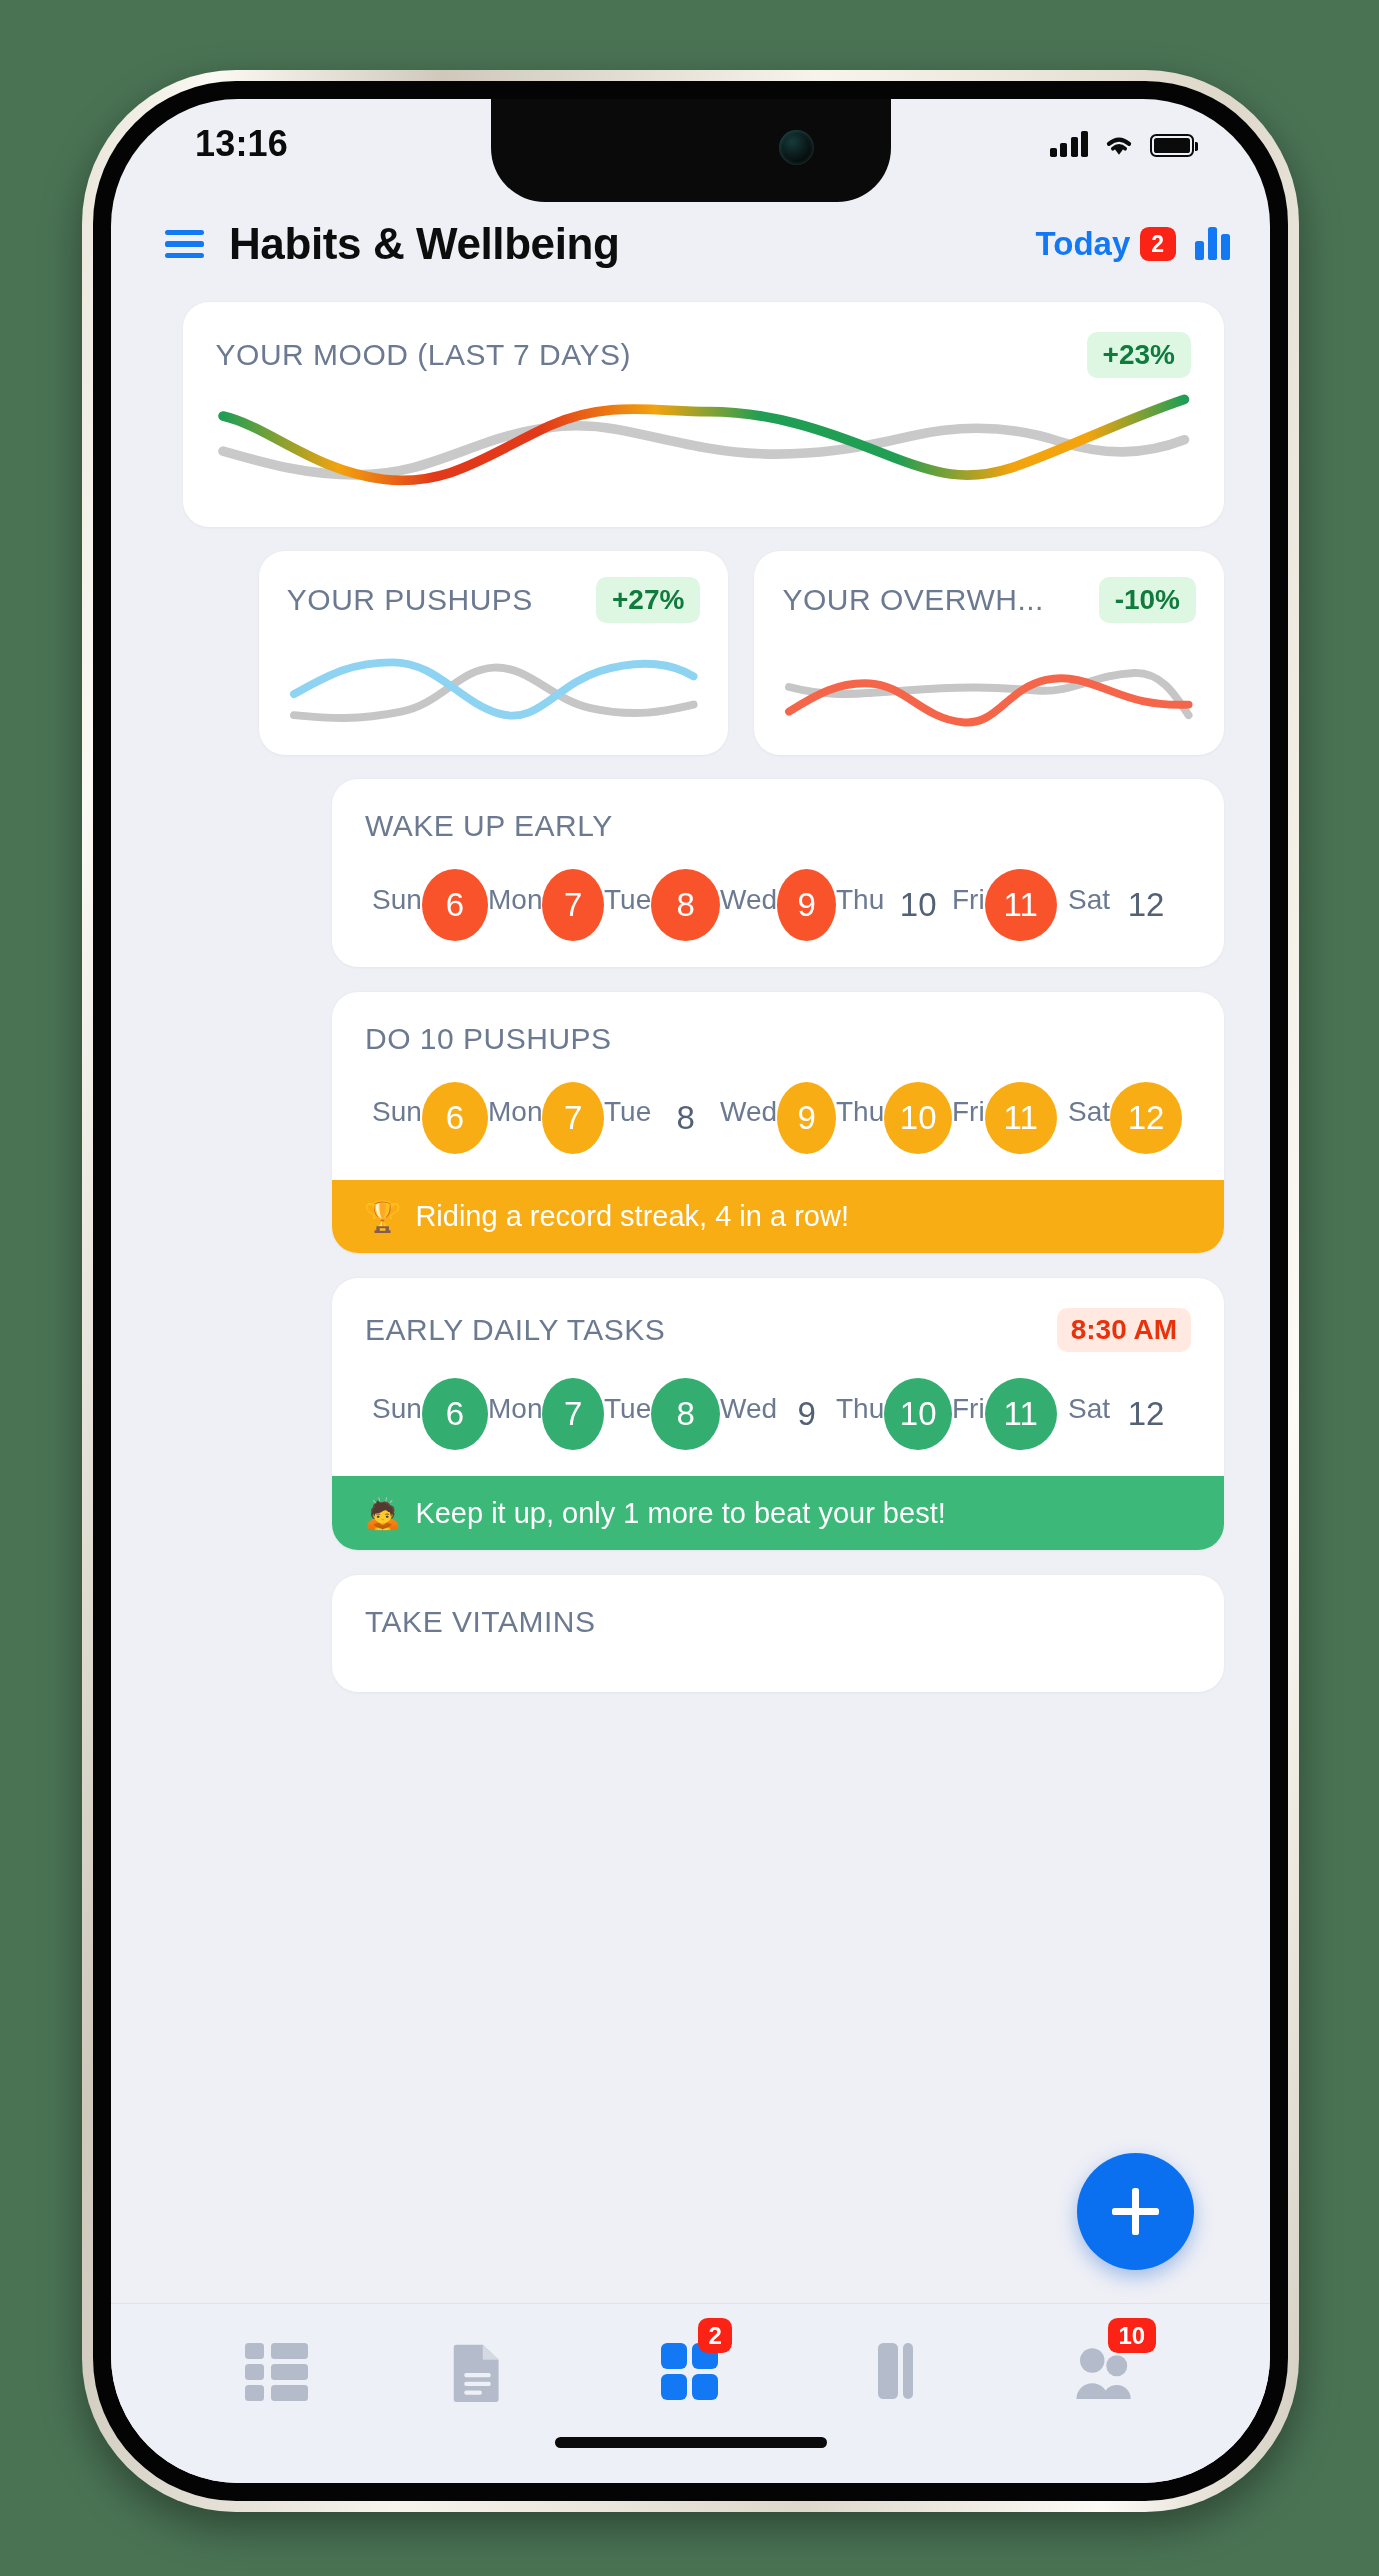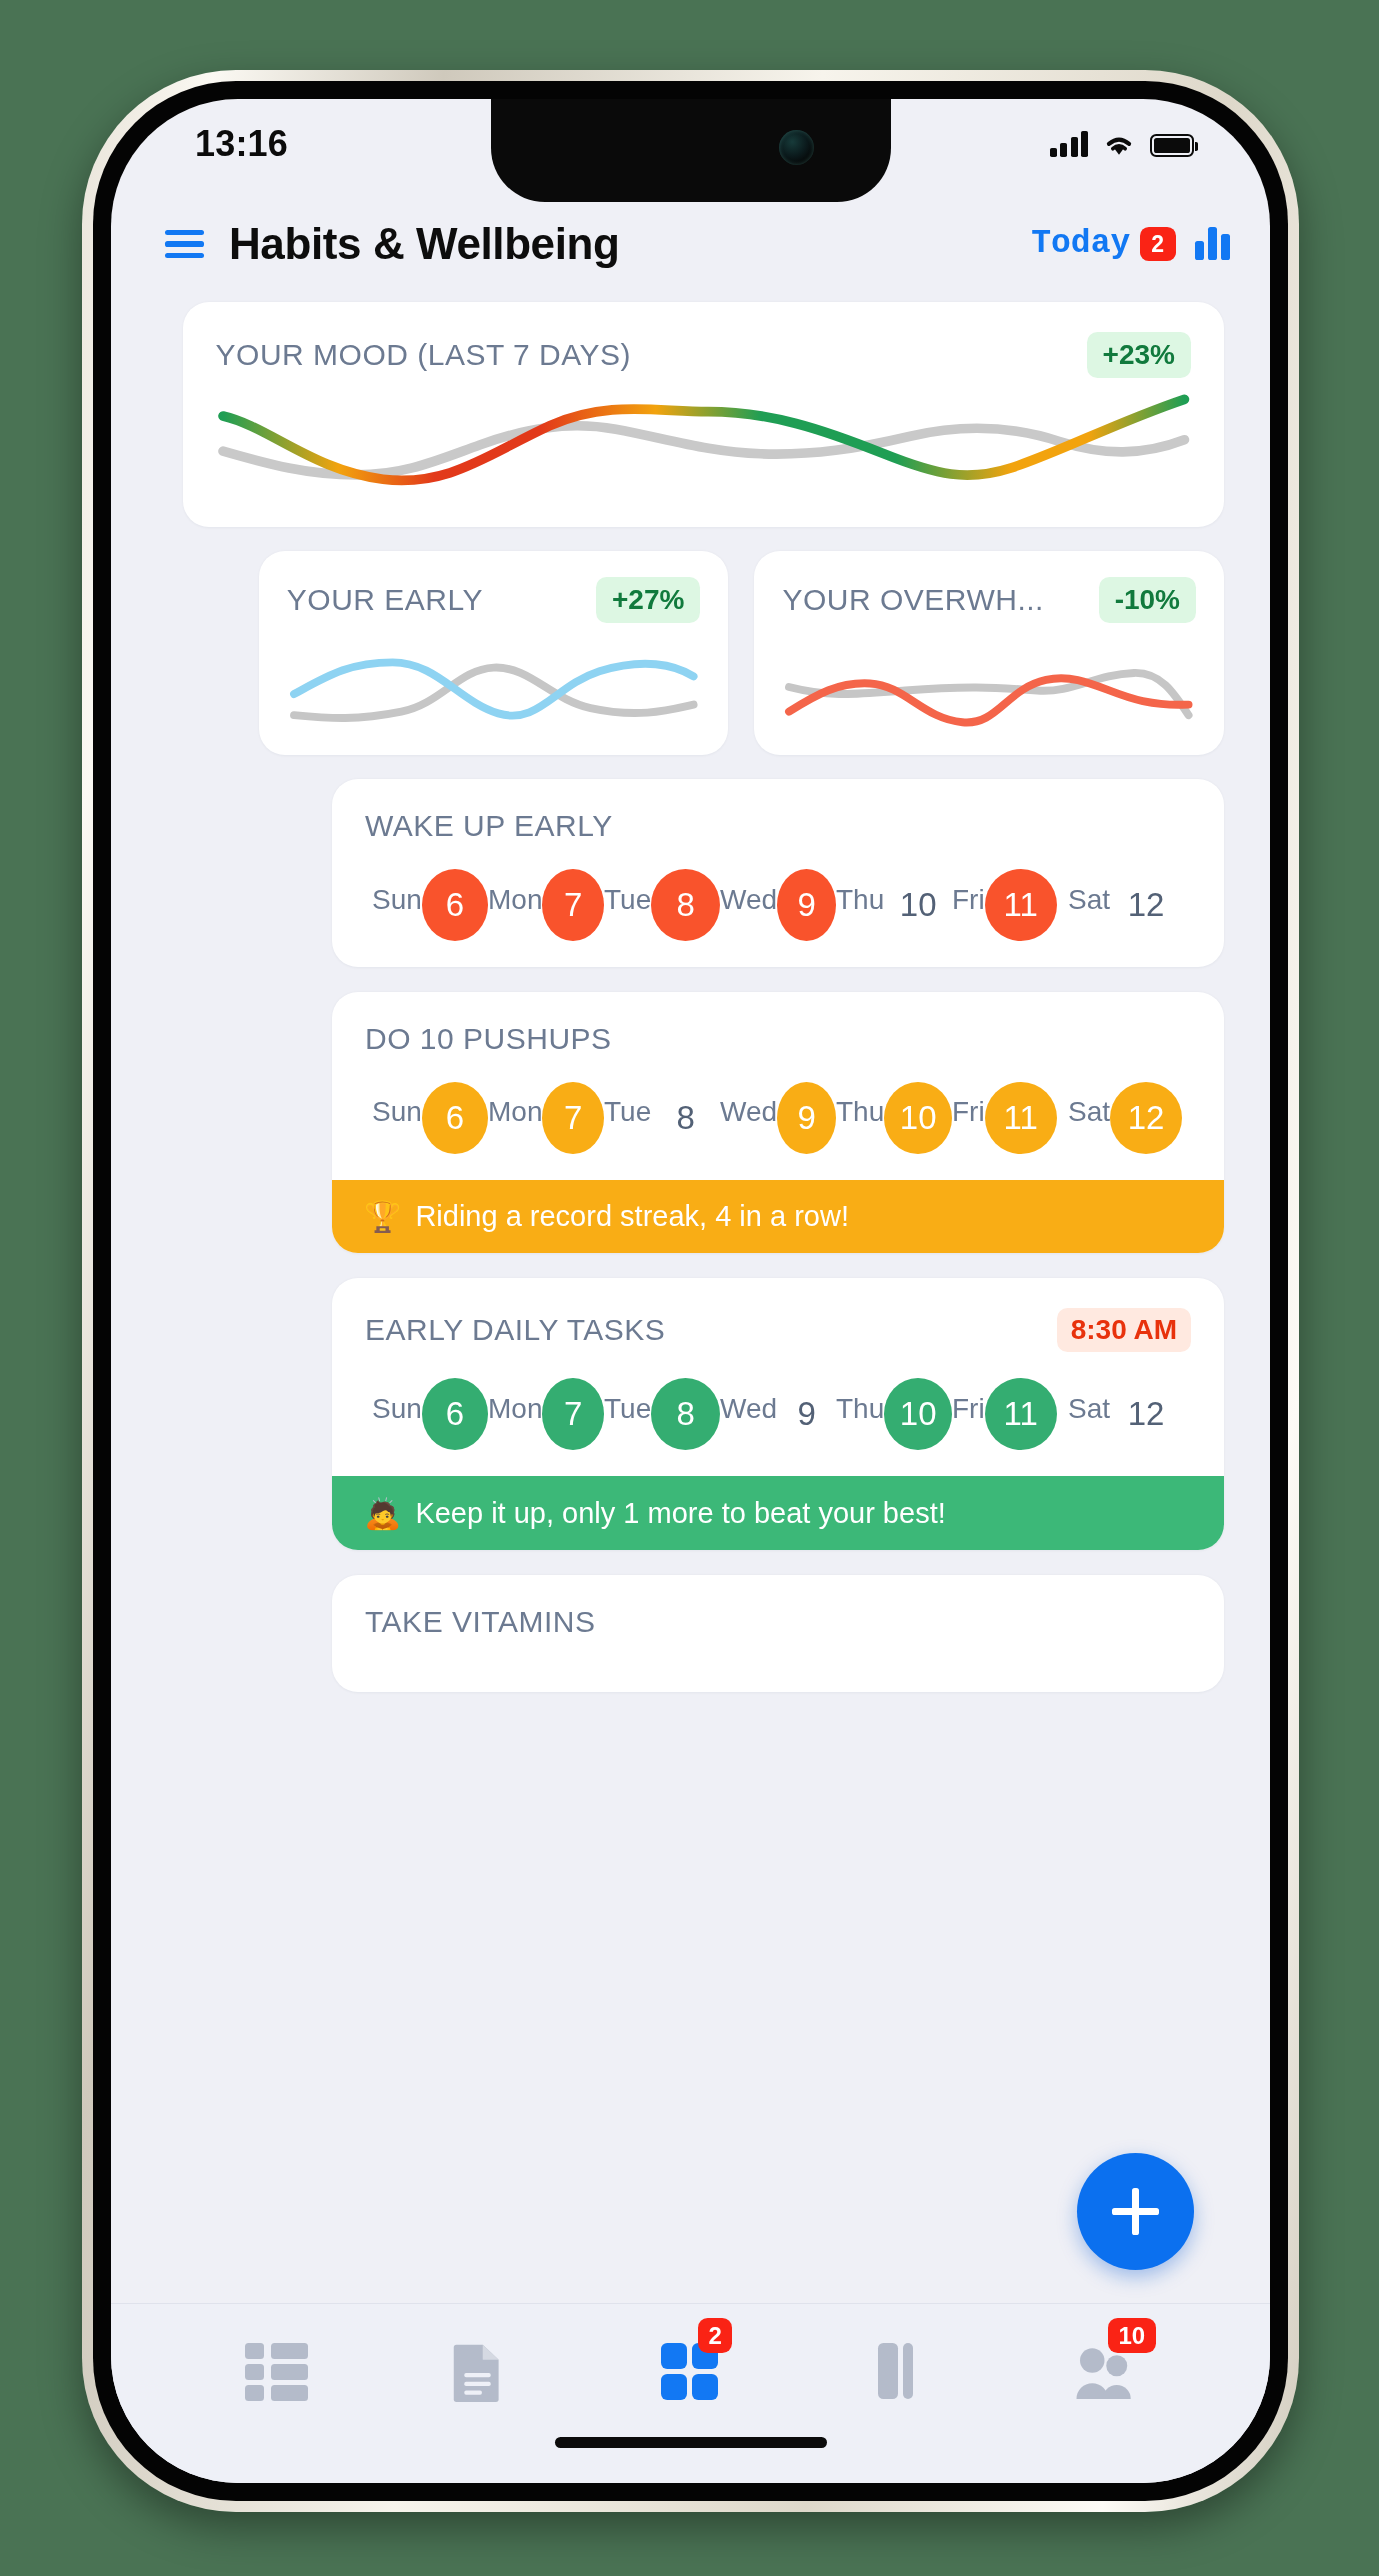--- a/index.html
+++ b/index.html
@@ -103,21 +103,21 @@
     gap: 25px;
   }
   #hamburger-icon { width: 39px; height: 28px; display:flex; flex-direction:column; justify-content:space-between; cursor:pointer; }
   #hamburger-icon i { display:block; height:5.3px; background:#1278f3; border-radius:2.6px; }
   #hamburger-icon i:nth-child(1){ width:39px; }
   #hamburger-icon i:nth-child(2){ width:39px; }
   #hamburger-icon i:nth-child(3){ width:39px; }
 
   #page-title { font-size: 44px; font-weight: bold; color: #0d0d0d; letter-spacing:-0.4px; flex: 1; }
 
-  #today-link { font-size: 33px; font-weight: bold; color:#1278f3;font-family:Liberation Mono, monospace; }
+  #today-link { font-size: 33px; font-weight: bold; color:#1278f3; }
   #today-badge {
     background:#fa2315; color:#fff; font-size:23px; font-weight:bold;
     border-radius:8.8px; padding:3.5px 11.4px; margin-left:9.7px; line-height:1.15;
   }
   #stats-icon { display:flex; align-items:flex-end; gap:4.4px; height:33px; margin-left:19.3px; }
   #stats-icon i { width:8.8px; background:#1278f3; border-radius:2.6px; display:block; }
   #stats-icon i:nth-child(1){ height:19.3px; }
   #stats-icon i:nth-child(2){ height:33px; }
   #stats-icon i:nth-child(3){ height:26px; }
 
@@ -300,21 +300,21 @@
               </linearGradient>
             </defs>
             <path d="M8,73 C60,88 105,100 160,100 C215,100 250,84 300,66 C350,48 400,38 455,48 C510,58 560,74 620,76 C680,78 730,70 790,56 C850,42 905,44 960,62 C1010,78 1055,78 1102,60" stroke="#c9c9c9" stroke-width="11" fill="none" stroke-linecap="round"></path>
             <path d="M8,33 C60,45 110,95 190,105 C265,114 310,76 380,44 C445,15 500,28 560,28 C630,28 690,48 760,76 C820,100 855,108 905,92 C960,74 1025,40 1102,14" stroke="url(#moodGrad)" stroke-width="11" fill="none" stroke-linecap="round"></path>
           </svg>
         </div>
 
         <div id="mini-row">
           <div class="card mini-card">
             <div class="mini-head">
-              <span class="card-title">YOUR EARLY</span>
+              <span class="card-title">YOUR PUSHUPS</span>
               <span class="badge-green">+27%</span>
             </div>
             <svg class="mini-chart" width="100%" height="88" viewBox="0 0 470 100" preserveAspectRatio="none">
               <path d="M8,82 C50,86 80,88 130,78 C175,69 195,30 235,28 C275,26 300,64 345,74 C400,86 435,76 462,70" stroke="#c6c6c6" stroke-width="9" fill="none" stroke-linecap="round"></path>
               <path d="M8,58 C45,38 70,22 120,22 C170,22 195,66 240,80 C285,94 305,48 355,32 C405,17 440,24 462,38" stroke="#8ed3f2" stroke-width="9" fill="none" stroke-linecap="round"></path>
             </svg>
           </div>
 
           <div class="card mini-card">
             <div class="mini-head">

